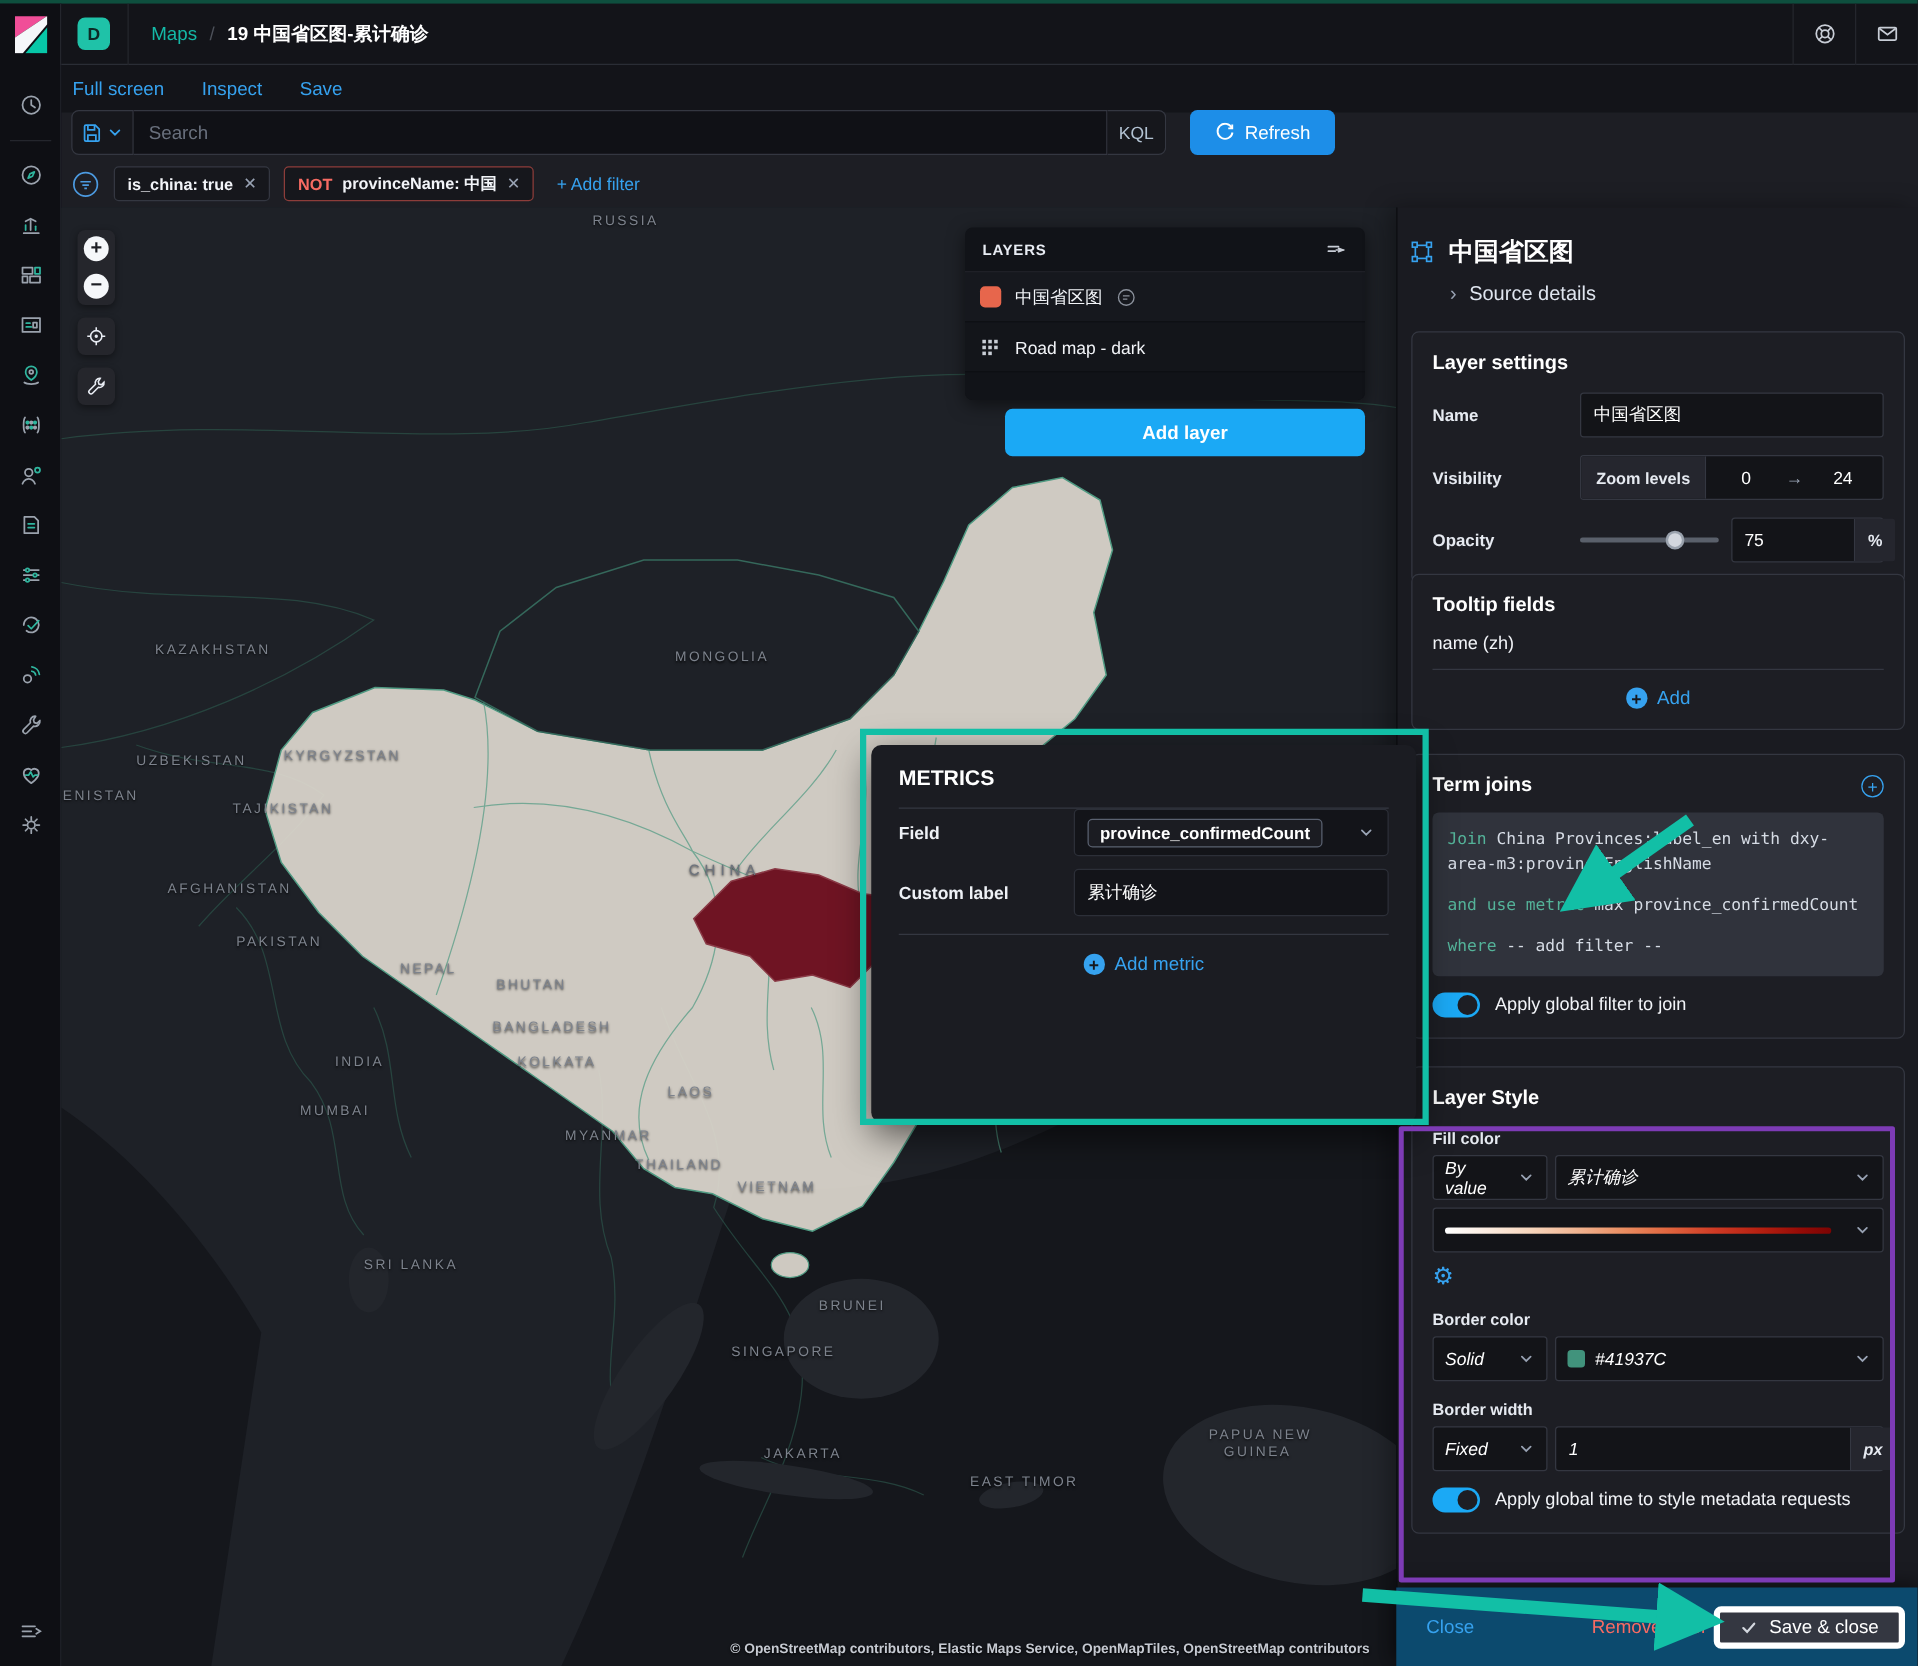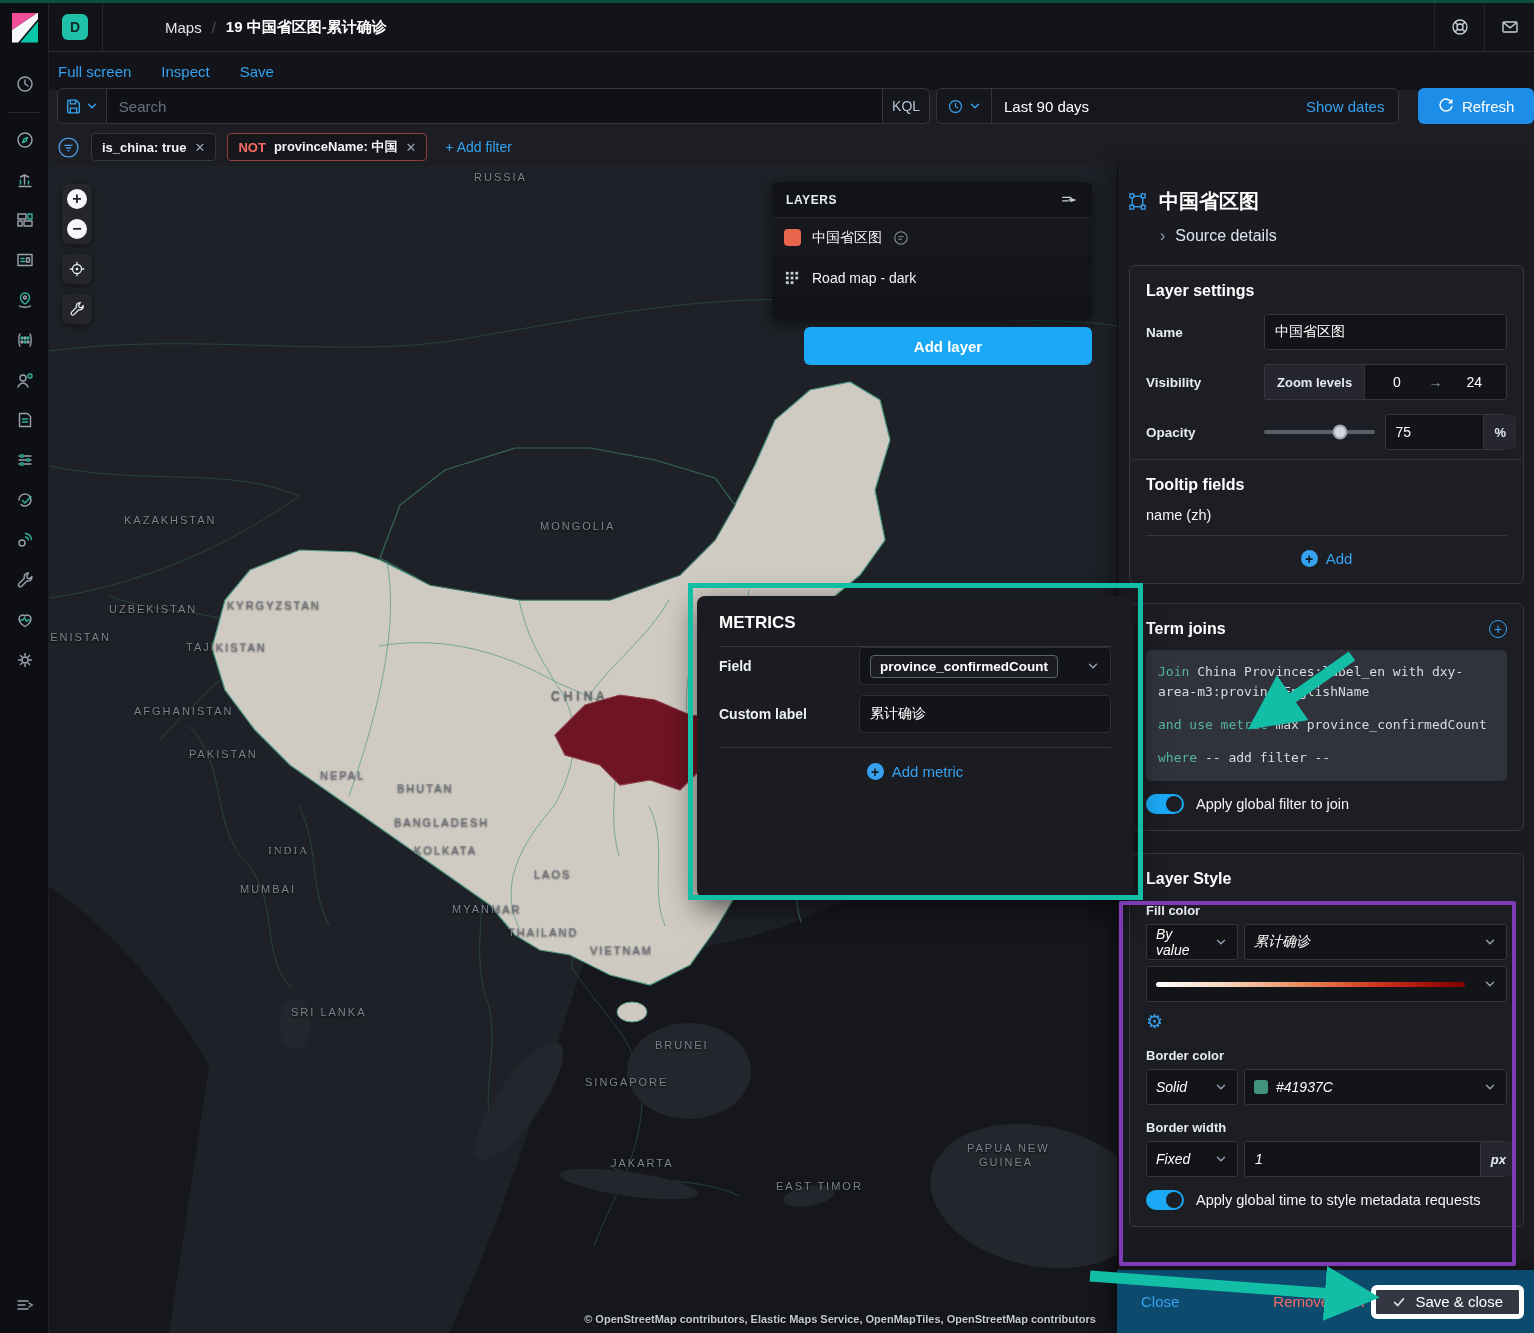--- a/index.html
+++ b/index.html
@@ -9,21 +9,21 @@
   #topstrip{position:absolute;left:0;top:0;width:1534px;height:3px;background:#0E4F3E;}
   #header{position:absolute;left:0;top:3px;width:1534px;height:49px;background:#131419;border-bottom:1px solid #2a2d35;display:flex;align-items:center;}
   #logo{width:49px;height:49px;background:#0e0f14;border-right:1px solid #24262d;position:relative;flex:none;}
   .k1,.k2,.k3{position:absolute;left:12px;top:10px;width:26px;height:30px;}
   .k1{background:#F04E98;clip-path:polygon(0 0,100% 0,0 58%);}
   .k2{background:#f5f7fa;clip-path:polygon(0 58%,100% 0,100% 22%,24% 100%,0 100%);}
   .k3{background:#07C7A8;clip-path:polygon(32% 100%,100% 30%,100% 100%);}
   #dbadge{width:26px;height:26px;border-radius:6px;background:#1FC2A8;color:#0c2b26;font-weight:bold;font-size:14px;display:flex;align-items:center;justify-content:center;margin:0 14px 0 13px;flex:none;}
   .hdrdiv{width:1px;height:49px;background:#24262d;flex:none;}
   #crumbs{display:flex;align-items:center;gap:10px;padding-left:18px;font-size:15px;}
-  .crumb-root{color:#e5e5e5;margin-left:44px;}
+  .crumb-root{color:#14b8a6;}
   .crumb-sep{color:#4d515a;}
   .crumb-title{color:#fff;font-weight:600;}
   #hdr-right{margin-left:auto;display:flex;align-items:center;height:49px;}
   .hdr-iconbtn{width:50px;height:49px;display:flex;align-items:center;justify-content:center;border-left:1px solid #24262d;cursor:pointer;}
   
   #menurow{position:absolute;left:49px;top:52px;width:1485px;height:38px;background:#131419;display:flex;align-items:center;gap:30px;padding-left:9px;}
   .toplink{color:#36A2EF;font-size:15px;cursor:pointer;}
   #queryrow{position:absolute;left:57px;top:88px;width:1477px;height:36px;display:flex;}
   #savedq{width:50px;height:36px;border:1px solid #343741;border-radius:6px 0 0 6px;background:#16171c;display:flex;align-items:center;justify-content:center;gap:3px;}
   #searchbox{width:779px;height:36px;border:1px solid #343741;border-left:none;background:#101116;display:flex;align-items:center;padding:0 12px;}
@@ -176,33 +176,20 @@
         <path d="M5 2v3.5h5V2M5 14v-4.5h6V14"></path>
       </svg>
     <svg class="chev" viewBox="0 0 16 16" style="color:#36A2EF">
         <path d="M4 6l4 4 4-4" fill="none" stroke="currentColor" stroke-width="1.6" stroke-linecap="round"></path>
       </svg>
   </div>
   <div id="searchbox">
     <input placeholder="Search" style="">
   </div>
   <div id="kqlbox">KQL</div>
-  <div id="timebar">
-    <div id="timeclock">
-      <svg class="ic" width="17" height="17" viewBox="0 0 20 20" fill="none" stroke="#36A2EF" stroke-width="1.4">
-          <circle cx="10" cy="10" r="7"></circle>
-          <path d="M10 6v4l3 2"></path>
-        </svg>
-      <svg class="chev" viewBox="0 0 16 16" style="color:#36A2EF">
-          <path d="M4 6l4 4 4-4" fill="none" stroke="currentColor" stroke-width="1.6" stroke-linecap="round"></path>
-        </svg>
-    </div>
-    <span id="timetext">Last 90 days</span>
-    <span id="showdates">Show dates</span>
-  </div>
   <div id="refreshbtn">
     <svg class="ic" width="16" height="16" viewBox="0 0 16 16" fill="none" stroke="#fff" stroke-width="1.5">
         <path d="M13.5 4.5A6 6 0 1 0 14 8"></path>
         <path d="M13.8 1.5v3.2h-3.2" fill="none"></path>
       </svg>
     <span>Refresh</span>
   </div>
 </div>
 
 <div id="filterrow">
@@ -403,21 +390,21 @@
       <span class="maplabel" style="left: 60px; top: 437px;">UZBEKISTAN</span>
       <span class="maplabel" style="left: 178px; top: 433px;">KYRGYZSTAN</span>
       <span class="maplabel" style="left: 137px; top: 475px;">TAJIKISTAN</span>
       <span class="maplabel" style="left: -10px; top: 465px;">MENISTAN</span>
       <span class="maplabel" style="left: 85px; top: 539px;">AFGHANISTAN</span>
       <span class="maplabel" style="left: 140px; top: 582px;">PAKISTAN</span>
       <span class="maplabel big" style="left: 502px; top: 523px;">CHINA</span>
       <span class="maplabel" style="left: 271px; top: 603px;">NEPAL</span>
       <span class="maplabel" style="left: 348px; top: 616px;">BHUTAN</span>
       <span class="maplabel" style="left: 345px; top: 650px;">BANGLADESH</span>
-      <span class="maplabel" style="left: 219px; top: 678px; font-family: Liberation Serif, serif;">INDIA</span>
+      <span class="maplabel" style="left: 219px; top: 678px;">INDIA</span>
       <span class="maplabel" style="left: 365px; top: 678px;">KOLKATA</span>
       <span class="maplabel" style="left: 191px; top: 717px;">MUMBAI</span>
       <span class="maplabel" style="left: 403px; top: 737px;">MYANMAR</span>
       <span class="maplabel" style="left: 485px; top: 702px;">LAOS</span>
       <span class="maplabel" style="left: 459px; top: 760px;">THAILAND</span>
       <span class="maplabel" style="left: 541px; top: 778px;">VIETNAM</span>
       <span class="maplabel" style="left: 242px; top: 840px;">SRI LANKA</span>
       <span class="maplabel" style="left: 606px; top: 873px;">BRUNEI</span>
       <span class="maplabel" style="left: 536px; top: 910px;">SINGAPORE</span>
       <span class="maplabel" style="left: 562px; top: 991px;">JAKARTA</span>

